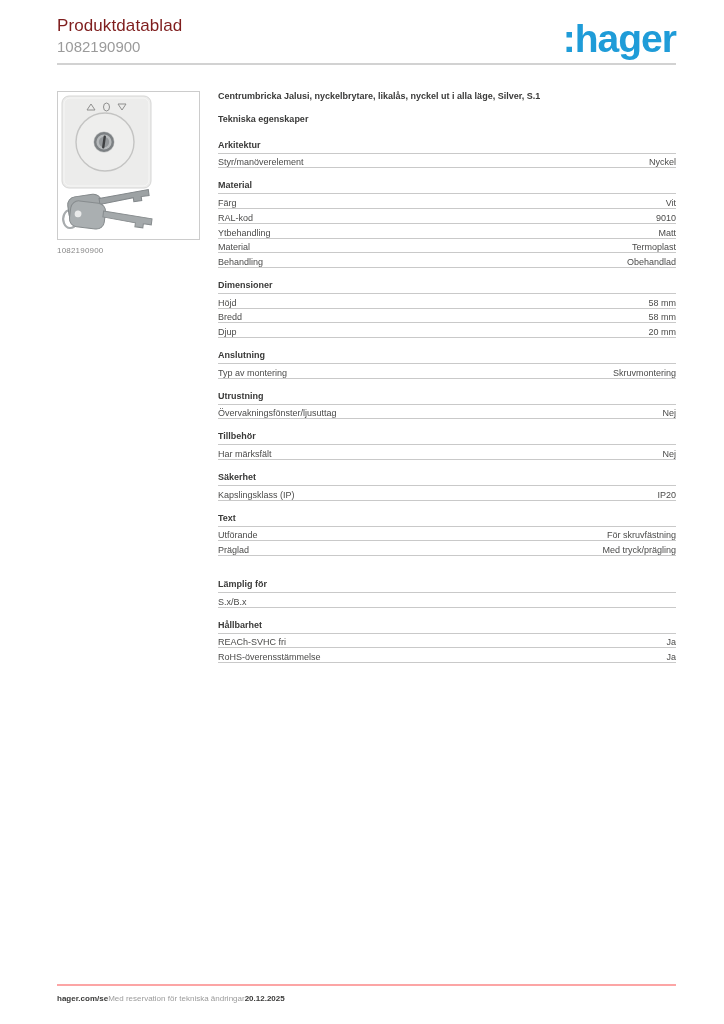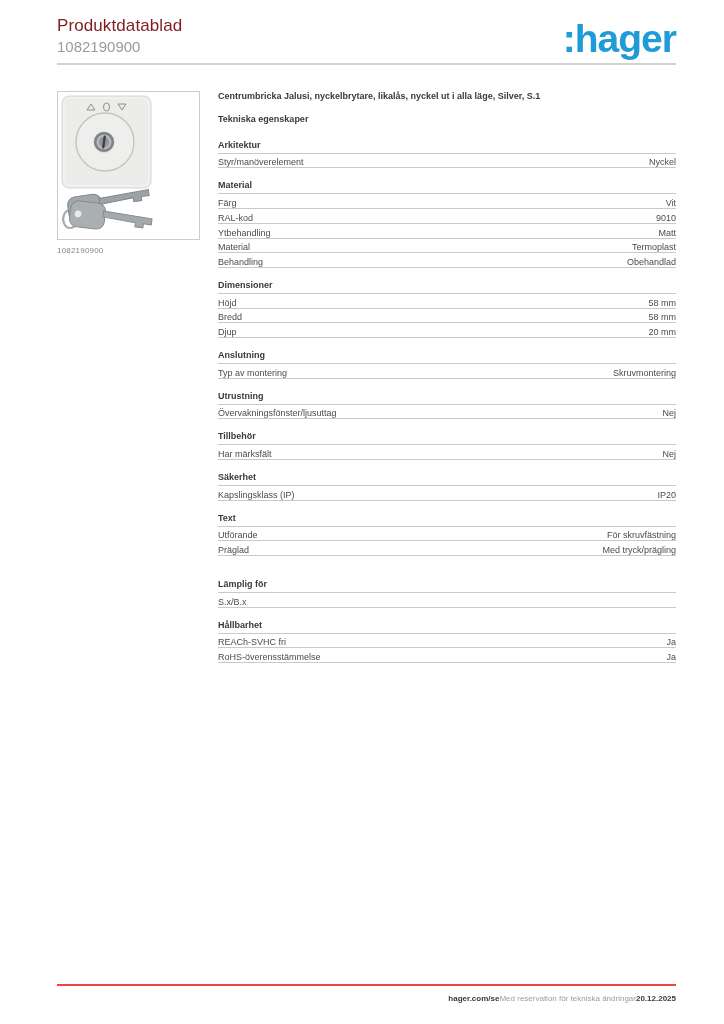--- a/index.html
+++ b/index.html
@@ -109,24 +109,24 @@
   }
   .spec-label { white-space: nowrap; }
   .spec-value { white-space: nowrap; text-align: right; }
 
   
   .footer {
     position: absolute;
     top: 984px;
     left: 57px;
     right: 48px;
-    border-top: 2px solid #ef4444;
+    border-top: 2px solid #fca5a5;
     padding-top: 8px;
     display: flex;
-    justify-content: flex-end;
+    justify-content: flex-start;
     align-items: baseline;
     font-size: 8px;
   }
   .footer-left  { font-weight: bold; color: #3a3a39; }
   .footer-center{ color: #9b9b9b; }
   .footer-right { font-weight: bold; color: #3a3a39; }
 </style>
 </head>
 <body>
 

